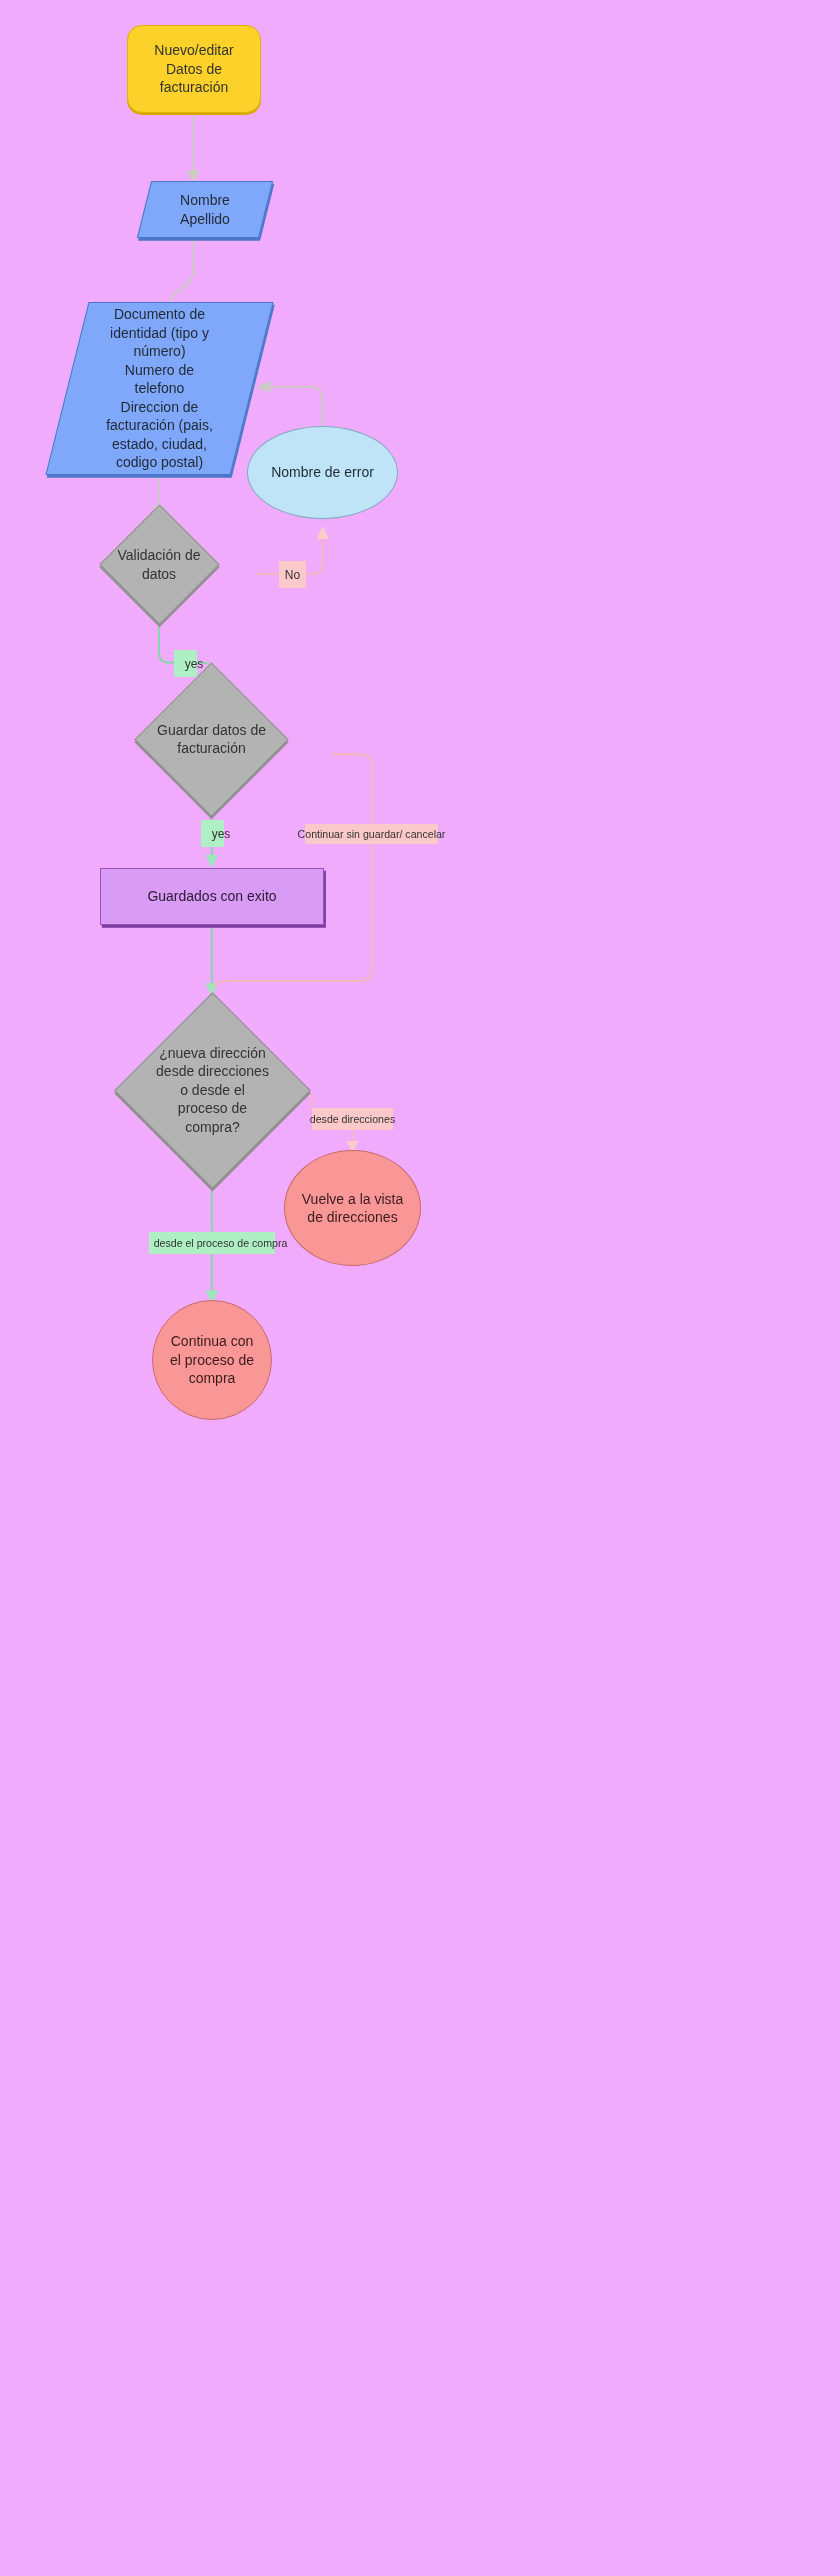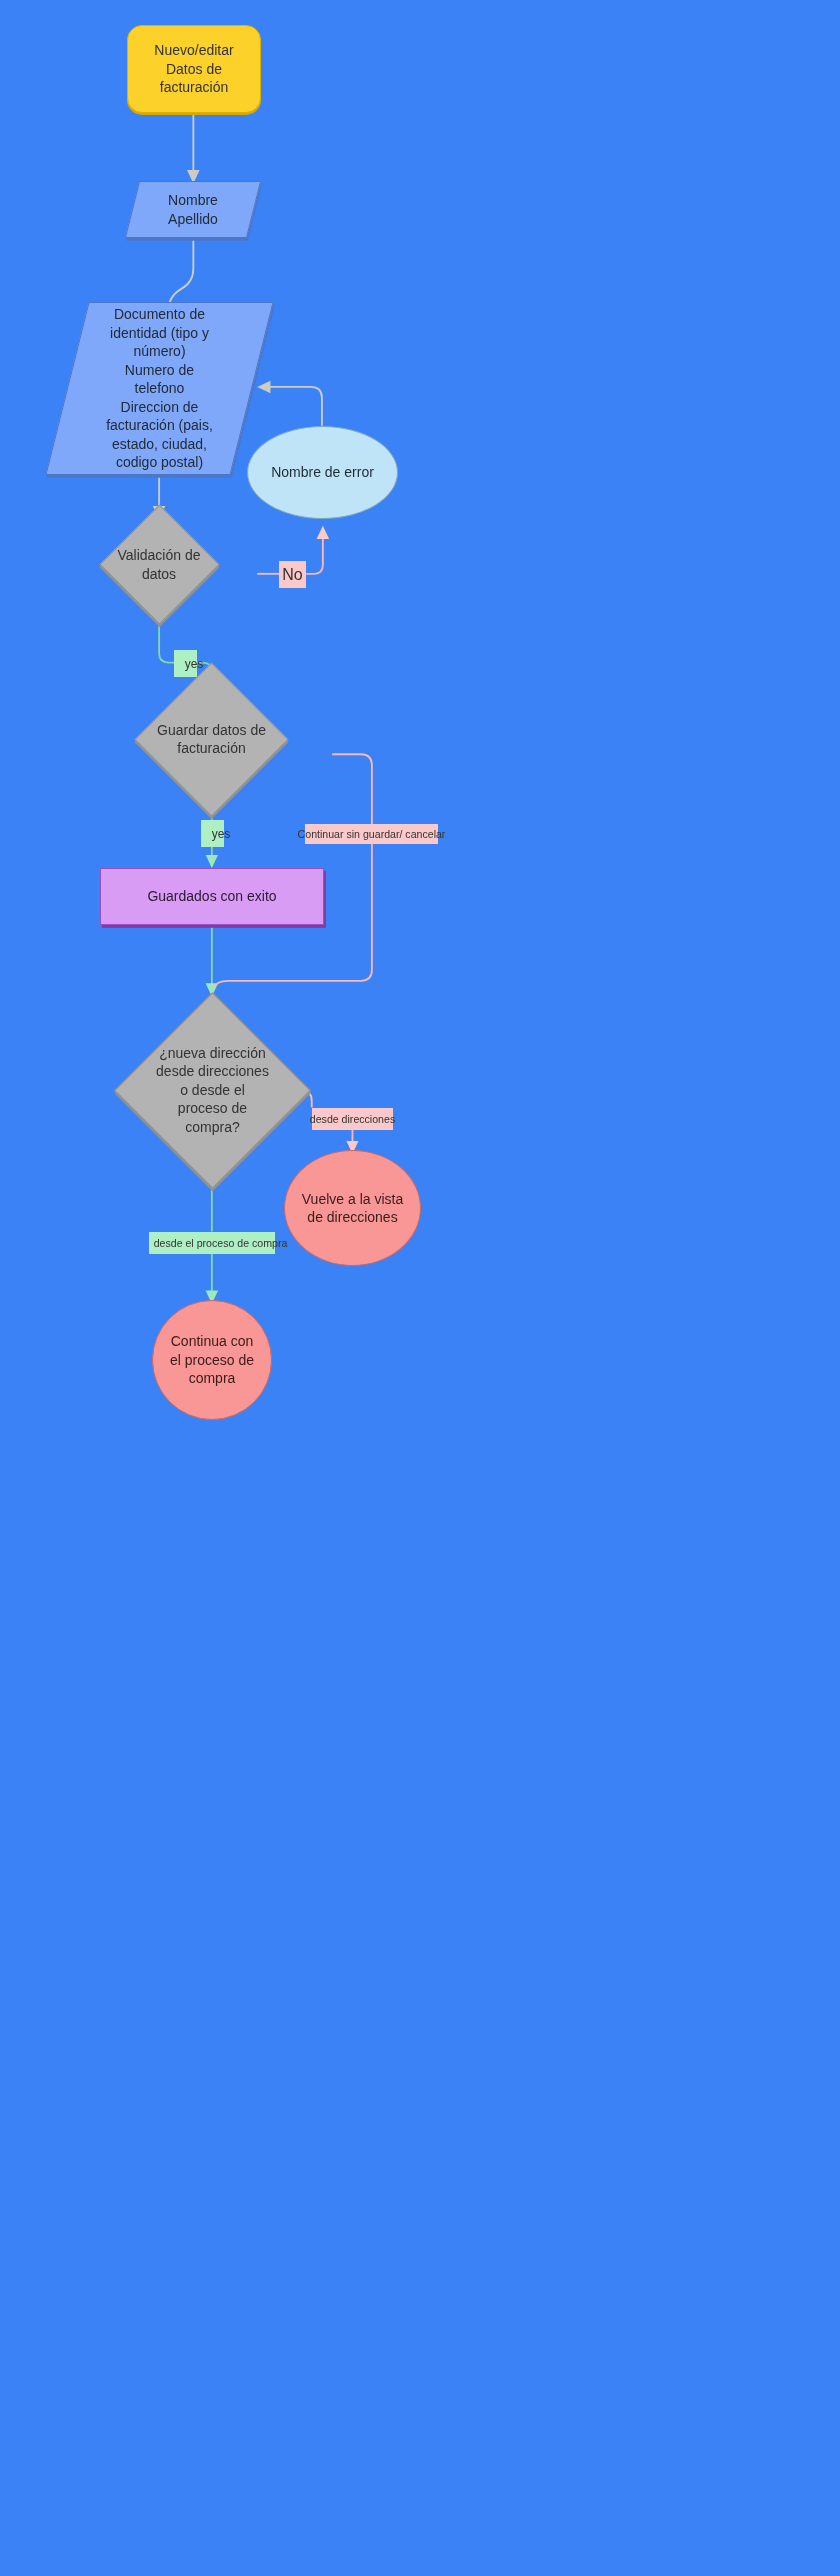--- a/index.html
+++ b/index.html
@@ -8,21 +8,21 @@
     margin: 0; padding: 0;
     background: #000000;
     width: 840px; height: 2576px;
     overflow: hidden;
     font-family: "Liberation Sans", sans-serif;
   }
   #canvas {
     position: relative;
     width: 840px;
     height: 2576px;
-    background: #3b82f6;
+    background: #f0abfc;
   }
   svg.edges {
     position: absolute;
     top: 0; left: 0;
     width: 840px; height: 2576px;
     pointer-events: none;
   }
   .node {
     position: absolute;
     display: flex;
@@ -113,21 +113,21 @@
     display: flex;
     align-items: center;
     justify-content: center;
     white-space: nowrap;
     z-index: 5;
     color: #333333;
   }
   .edge-label.green { background: #AEEFC3; padding-left: 17px; }
   .edge-label.pink  { background: #FBC9C9; }
   .lab-yes   { font-size: 12px; }
-  .lab-no    { font-size: 16px; }
+  .lab-no    { font-size: 12px; }
   .lab-small { font-size: 10.6px; }
 </style>
 </head>
 <body>
 
 <div id="canvas">
 
   <svg class="edges" viewBox="0 0 908 2784">
     <defs>
       <marker id="ah-grey" markerWidth="9" markerHeight="9" refX="5.2" refY="4" orient="auto" markerUnits="strokeWidth">
@@ -168,21 +168,21 @@
     <path d="M229,1283 L229,1331" fill="none" stroke="#7FD9A4" stroke-width="2"></path>
     <path d="M229,1355 L229,1405" fill="none" stroke="#7FD9A4" stroke-width="2" marker-end="url(#ah-green)"></path>
   </svg>
 
   <div class="node shape-round" style="left:127px; top:25px; width:134px; height:88px;">
     <span class="lbl">Nuevo/editar
 Datos de
 facturación</span>
   </div>
 
-  <div class="node shape-para" style="left:132px; top:181px; width:122px; height:57px;">
+  <div class="node shape-para" style="left:144px; top:181px; width:122px; height:57px;">
     <div class="skewbox"></div>
     <span class="lbl">Nombre
 Apellido</span>
   </div>
 
   <div class="node shape-para" style="left:67px; top:302px; width:185px; height:173px;">
     <div class="skewbox"></div>
     <span class="lbl">Documento de
 identidad (tipo y
 número)

